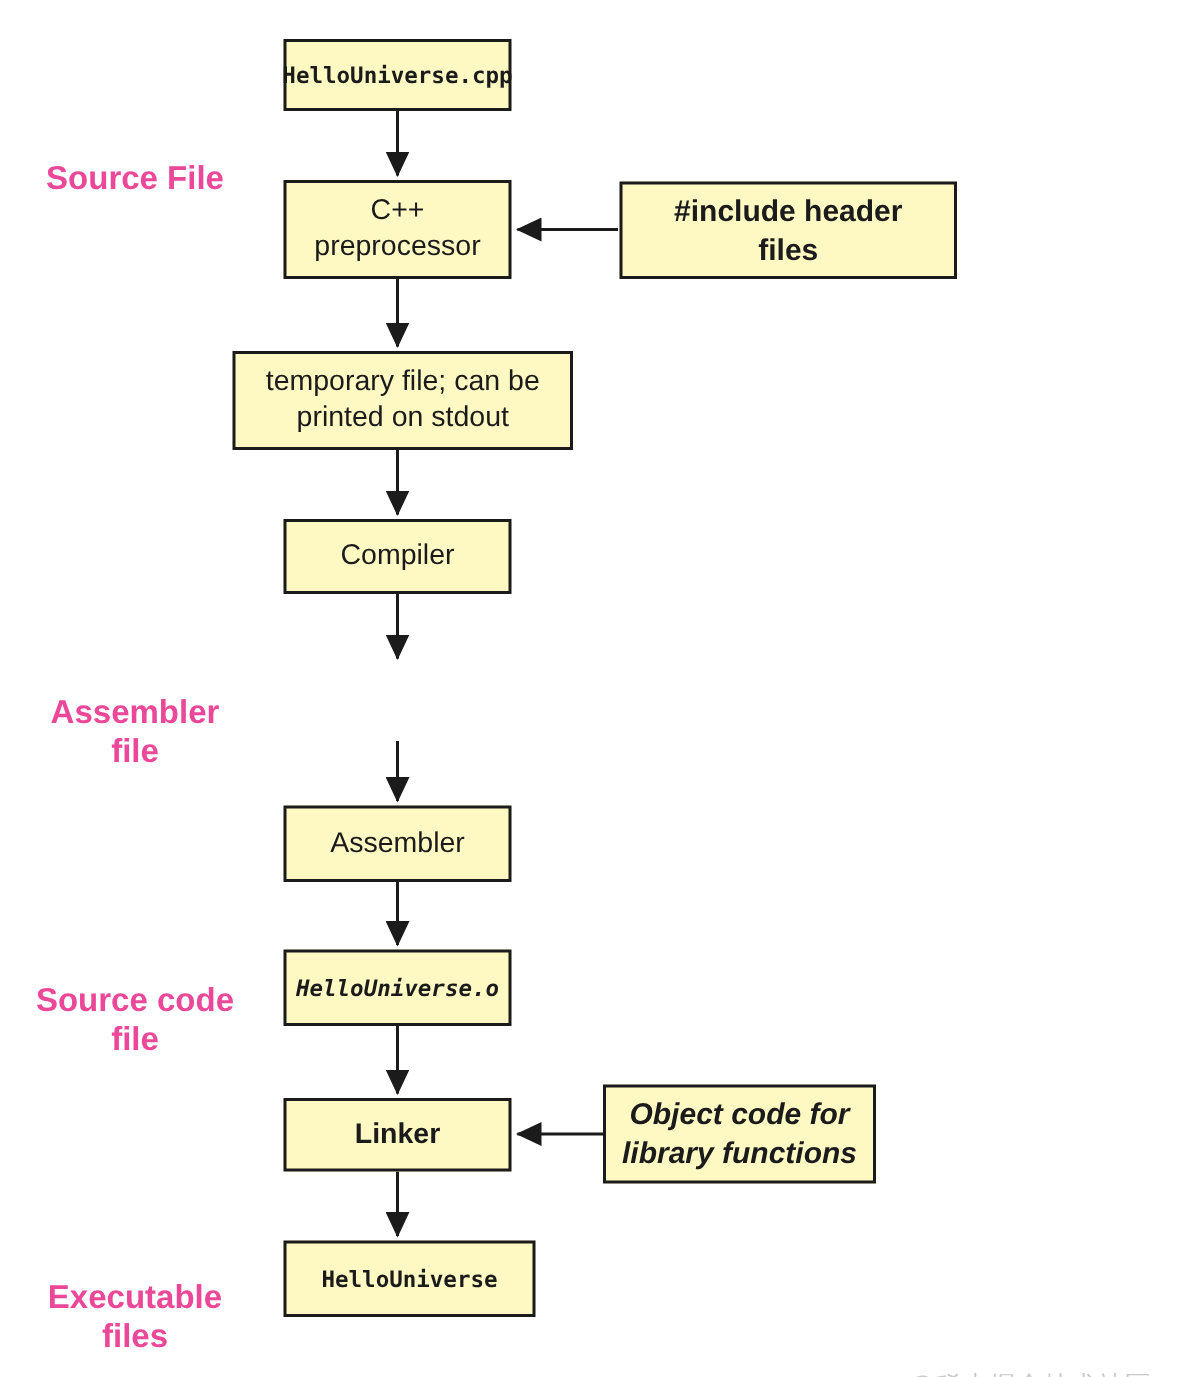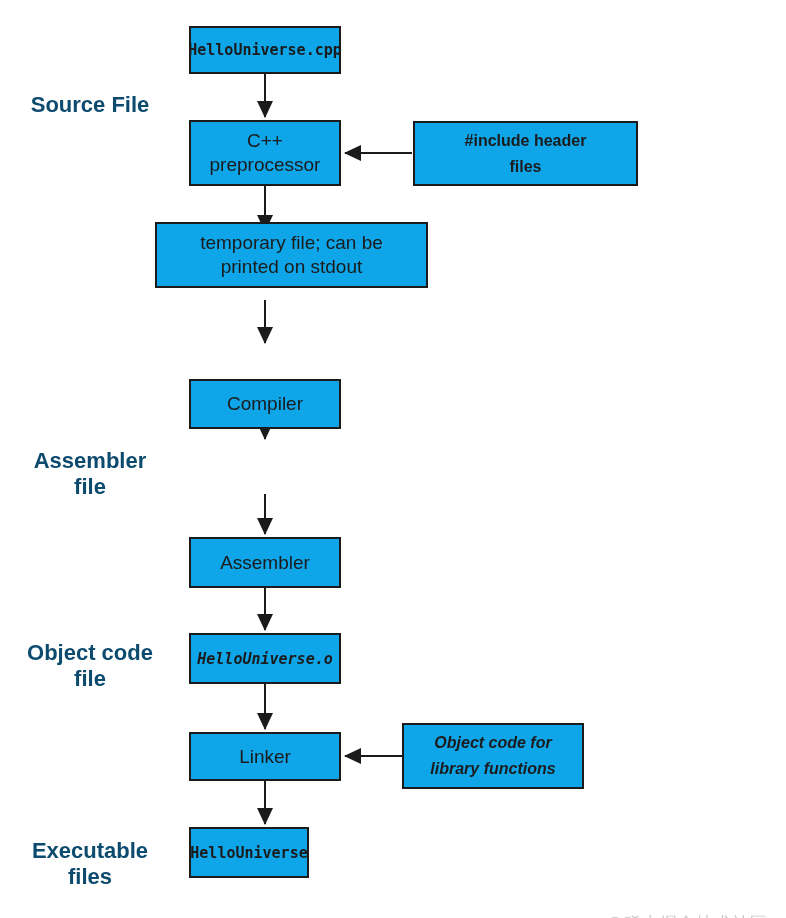--- a/index.html
+++ b/index.html
@@ -21,53 +21,54 @@
     left: 0;
     top: 0;
     width: 786px;
     height: 918px;
     pointer-events: none;
   }
   .node {
     position: absolute;
     box-sizing: border-box;
     border: 2px solid #1b1b1b;
-    background: #0ea5e9;
+    background: #fef9c3;
     display: flex;
     align-items: center;
     justify-content: center;
     text-align: center;
   }
   .node .lbl {
     white-space: pre-line;
     font-size: 19px;
     line-height: 24px;
     color: #1b1b1b;
   }
   .node.mono .lbl {
     font-family: "DejaVu Sans Mono", monospace;
     font-weight: bold;
     font-size: 15px;
     letter-spacing: 0px;
   }
   .node.side .lbl {
     font-weight: bold;
-    font-size: 16px;
+    font-size: 20px;
     line-height: 26px;
   }
   .stage-label {
     position: absolute;
     left: 5px;
     width: 170px;
     text-align: center;
     font-weight: bold;
     font-size: 22px;
     line-height: 26px;
     white-space: pre-line;
-    color: #0c4a6e;
+    color: #ec4899;
+    margin-top: 14px;
   }
   .watermark {
     position: absolute;
     right: 18px;
     top: 912px;
     font-size: 17px;
     color: #c9c9c9;
     letter-spacing: 1px;
   }
 </style>
@@ -90,49 +91,49 @@
     <line x1="265" y1="588" x2="265" y2="630" stroke="#1b1b1b" stroke-width="2" marker-end="url(#ah)"></line>
     <line x1="265" y1="684" x2="265" y2="729" stroke="#1b1b1b" stroke-width="2" marker-end="url(#ah)"></line>
     <line x1="265" y1="781" x2="265" y2="824" stroke="#1b1b1b" stroke-width="2" marker-end="url(#ah)"></line>
     <line x1="412" y1="153" x2="345" y2="153" stroke="#1b1b1b" stroke-width="2" marker-end="url(#ah)"></line>
     <line x1="402" y1="756" x2="345" y2="756" stroke="#1b1b1b" stroke-width="2" marker-end="url(#ah)"></line>
   </svg>
 
   <div class="stage-label" style="top:92px">Source File</div>
   <div class="stage-label" style="top:448px">Assembler
 file</div>
-  <div class="stage-label" style="top:640px">Object code
+  <div class="stage-label" style="top:640px">Source code
 file</div>
   <div class="stage-label" style="top:838px">Executable
 files</div>
 
   <div class="node mono" style="left:189px; top:26px;  width:152px; height:48px;">
     <span class="lbl">HelloUniverse.cpp</span>
   </div>
   <div class="node" style="left:189px; top:120px; width:152px; height:66px;">
     <span class="lbl">C++
 preprocessor</span>
   </div>
-  <div class="node" style="left:155px; top:222px; width:273px; height:66px;">
+  <div class="node" style="left:155px; top:234px; width:227px; height:66px;">
     <span class="lbl">temporary file; can be
 printed on stdout</span>
   </div>
-  <div class="node" style="left:189px; top:346px; width:152px; height:50px;margin-top:33px;">
+  <div class="node" style="left:189px; top:346px; width:152px; height:50px;">
     <span class="lbl">Compiler</span>
   </div>
   <div class="node" style="left:189px; top:537px; width:152px; height:51px;">
     <span class="lbl">Assembler</span>
   </div>
   <div class="node mono" style="left:189px; top:633px; width:152px; height:51px;font-style:italic;">
     <span class="lbl">HelloUniverse.o</span>
   </div>
-  <div class="node" style="left:189px; top:732px; width:152px; height:49px;">
+  <div class="node" style="left:189px; top:732px; width:152px; height:49px;font-weight:bold;">
     <span class="lbl">Linker</span>
   </div>
-  <div class="node mono" style="left:189px; top:827px; width:120px; height:51px;">
+  <div class="node mono" style="left:189px; top:827px; width:168px; height:51px;">
     <span class="lbl">HelloUniverse</span>
   </div>
 
   <div class="node side" style="left:413px; top:121px; width:225px; height:65px;">
     <span class="lbl">#include header
 files</span>
   </div>
   <div class="node side" style="left:402px; top:723px; width:182px; height:66px;font-style:italic;">
     <span class="lbl">Object code for
 library functions</span>

